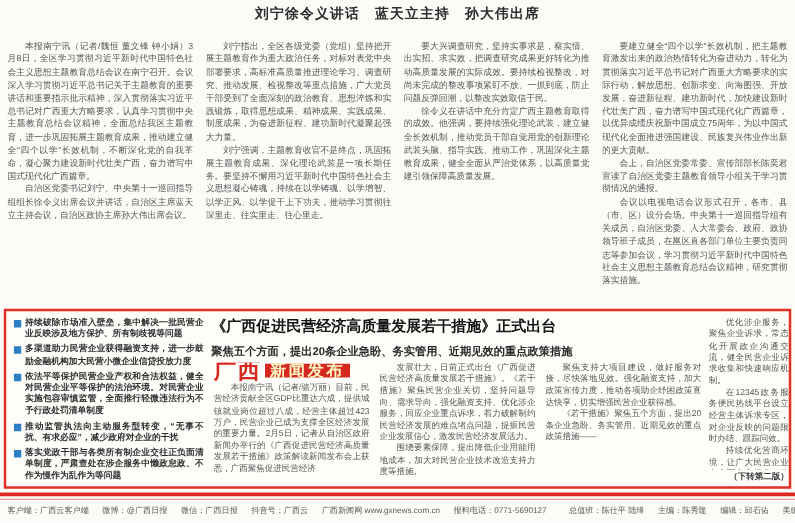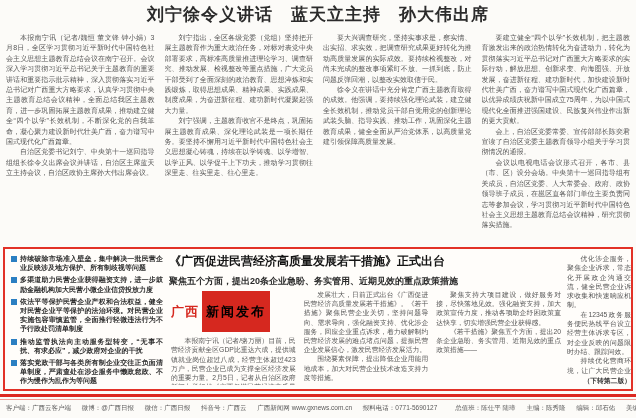--- a/index.html
+++ b/index.html
@@ -4,21 +4,21 @@
 <style>
   html,body{margin:0;padding:0;}
   .page{
     position:relative;width:636px;height:418px;overflow:hidden;
     background:#fcfbf8;font-family:"Liberation Sans","DejaVu Sans",sans-serif;
     color:#4b4b4b;
   }
   
   .headline-top{
     position:absolute;top:3px;left:0;width:636px;text-align:center;
-    font-size:17px;font-weight:bold;color:#2b2b2b;letter-spacing:1px;
+    font-size:11px;font-weight:bold;color:#2b2b2b;letter-spacing:1px;
     white-space:nowrap;
   }
   
   .top-cols{
     position:absolute;top:33px;left:6px;width:624px;height:210px;
     display:flex;gap:10px;
   }
   .tcol{
     flex:1;overflow:hidden;font-size:7px;line-height:10.4px;
     text-align:justify;color:#555;
@@ -51,25 +51,25 @@
     position:absolute;left:166px;top:41px;width:390px;height:95px;
     display:flex;gap:8px;
   }
   .fcol{
     flex:1;overflow:hidden;font-size:6.8px;line-height:9.2px;
     text-align:justify;color:#555;
   }
   .fcol p{margin:0;text-indent:2em;}
   .badge{display:flex;align-items:center;margin:1px 0 4px;}
   .badge-prefix{
-    color:#d6281f;font-weight:900;font-size:13px;letter-spacing:1px;
+    color:#d6281f;font-weight:900;font-size:18px;letter-spacing:1px;
   }
   .badge-box{
-    background:#d6281f;color:#000000;font-weight:900;font-size:13px;
-    padding:16px 4px;margin-left:3px;letter-spacing:2px;white-space:nowrap;
+    background:#d6281f;color:#fef9c3;font-weight:900;font-size:13px;
+    padding:1px 4px;margin-left:3px;letter-spacing:2px;white-space:nowrap;
   }
   .f-right{
     position:absolute;left:562px;top:5px;width:64px;height:132px;
     display:flex;flex-direction:column;
   }
   .f-right .frtext{
     flex:1;overflow:hidden;font-size:6.8px;line-height:9.3px;
     text-align:justify;color:#555;
   }
   .f-right .frtext p{margin:0;text-indent:2em;}

